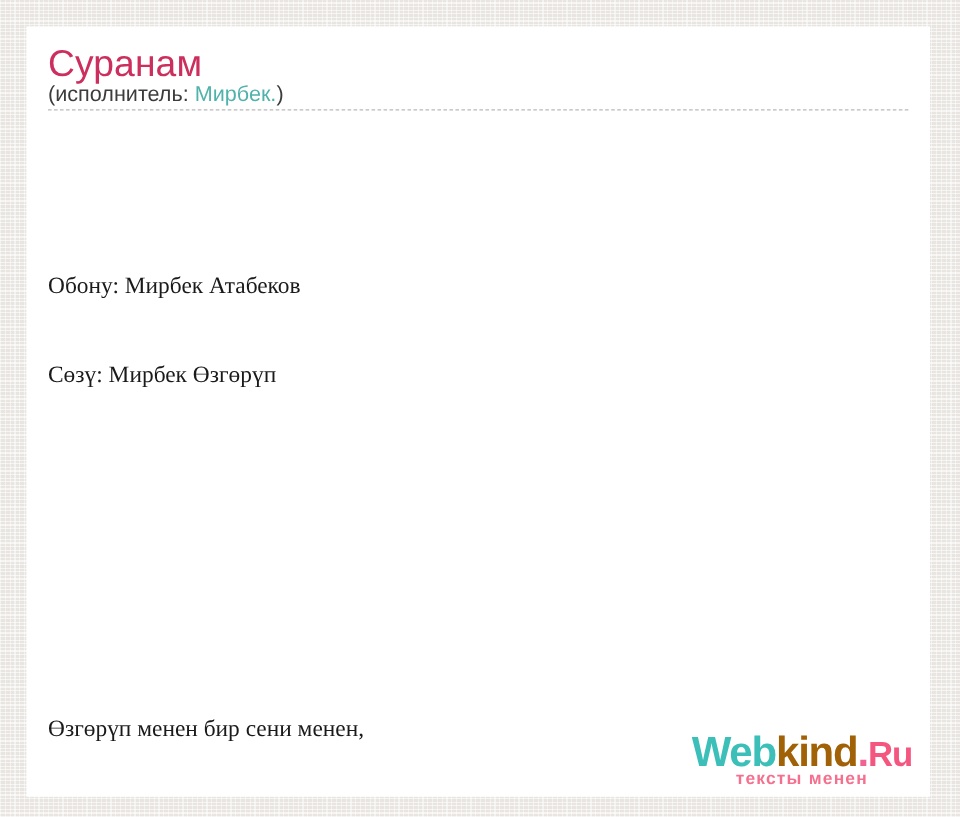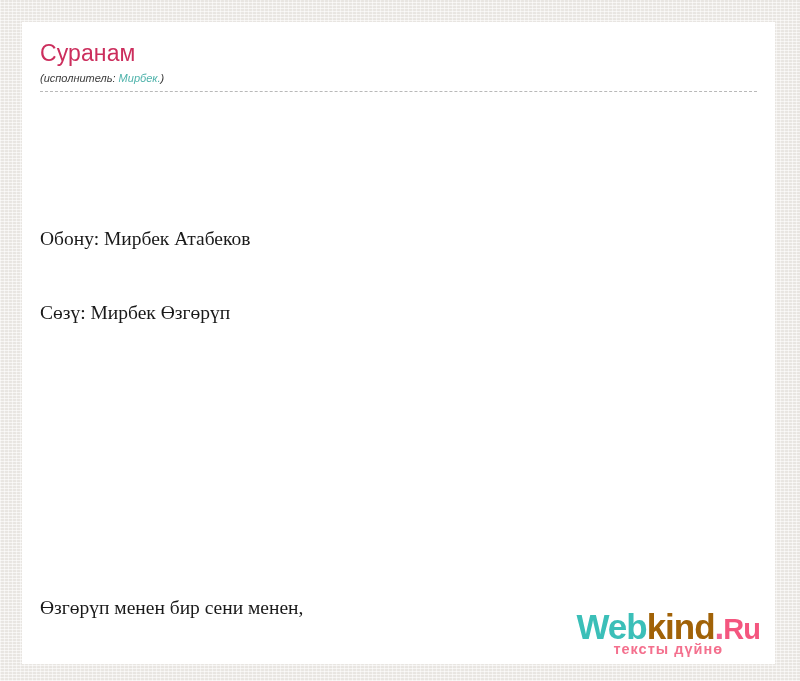--- a/index.html
+++ b/index.html
@@ -28,36 +28,35 @@
     overflow: hidden;
   }
 
   .song-header {
     padding: 18px 0 0 18px;
   }
 
   .song-title {
     color: #cc2e5d;
     font-family: "Liberation Sans", sans-serif;
-    font-size: 23px;
+    font-size: 31px;
     font-weight: normal;
     line-height: 26px;
     margin: 0;
     padding: 0;
     letter-spacing: 0.1px;
   }
 
   .performer-line {
     font-family: "Liberation Sans", sans-serif;
-    font-size: 11px;
+    font-size: 18px;
     color: #3c3c3c;
     line-height: 18px;
     margin-top: 3px;
     white-space: nowrap;
-    font-style: italic;
   }
 
   .performer-link {
     color: #4fb3ab;
     text-decoration: none;
   }
 
   .divider {
     margin: 4px 18px 0 18px;
     border: 0;
@@ -162,16 +161,16 @@
     
 
     
 
     
 
   </div>
 
   <div class="logo-block">
     <div class="logo-wordmark"><span class="logo-web">Web</span><span class="logo-kind">kind</span><span class="logo-dot">.</span><span class="logo-ru">Ru</span></div>
-    <div class="logo-tagline">тексты дүйнө</div>
+    <div class="logo-tagline">тексты менен</div>
   </div>
 
 </div>
 
 </body></html>

